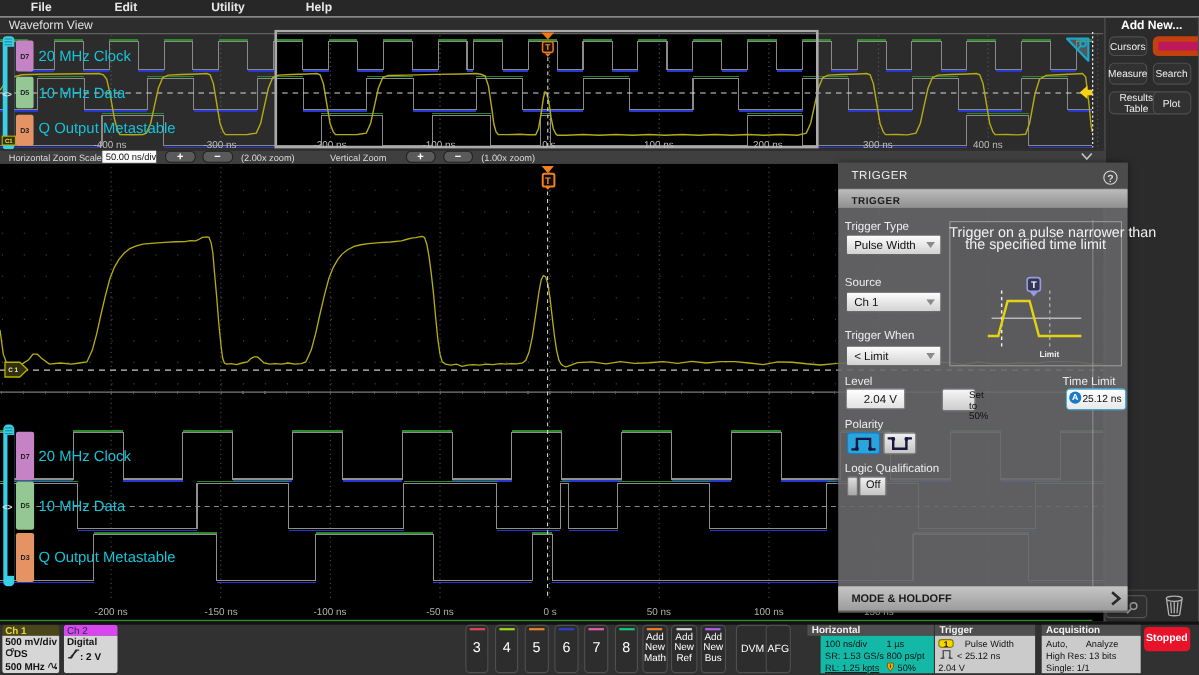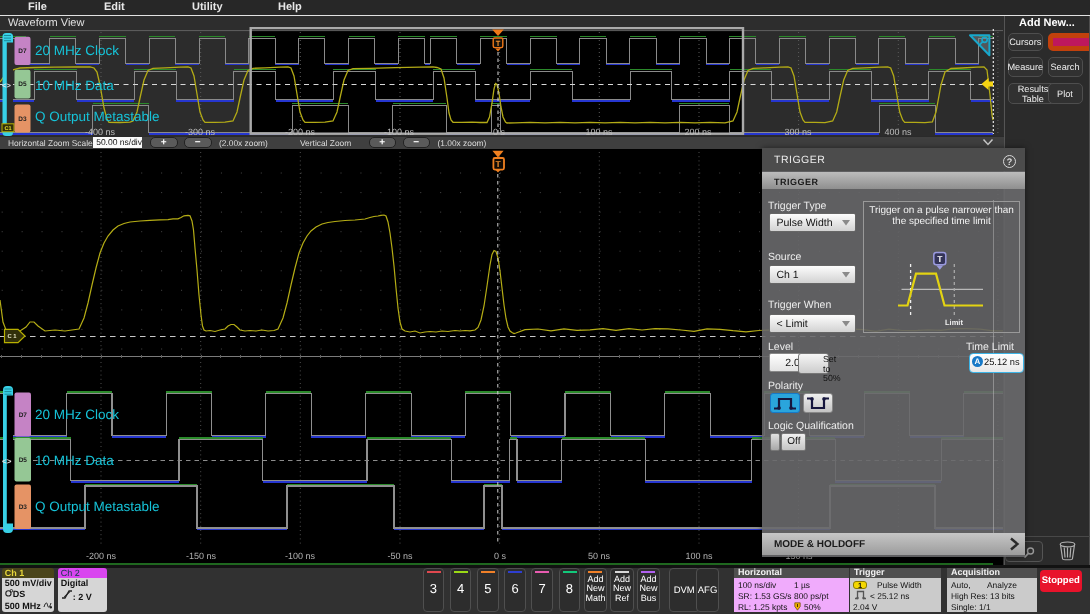--- a/index.html
+++ b/index.html
@@ -199,33 +199,33 @@
   </svg>
 <div class="abs" style="left:768.5px;top:264.8px;width:87.5px;height:19px;background:linear-gradient(#fdfdfd,#d2d2d2);border:1px solid #666;border-radius:2px;color:#111;font-size:10.5px;line-height:18px;padding-left:7px;">Ch 1</div>
 <svg class="abs" style="left:841.5px;top:271.8px;" width="9" height="6">
     <path d="M0,0 L8,0 L4,5.5 Z" fill="#8a8a8a"></path>
   </svg>
 <div class="abs" style="left:768.5px;top:313.7px;width:87.5px;height:19px;background:linear-gradient(#fdfdfd,#d2d2d2);border:1px solid #666;border-radius:2px;color:#111;font-size:10.5px;line-height:18px;padding-left:7px;">&lt; Limit</div>
 <svg class="abs" style="left:841.5px;top:320.7px;" width="9" height="6">
     <path d="M0,0 L8,0 L4,5.5 Z" fill="#8a8a8a"></path>
   </svg>
 <div class="abs" style="left:863px;top:201px;width:157px;height:132px;border:1px solid #999;background:rgba(40,40,40,0.06);"></div>
-<div class="lbl" style="left:863px;top:204.5px;width:157px;text-align:center;font-size:10px;color:#f2f2f2;line-height:11px;">Trigger on a pulse narrower than<br>the specified time limit</div>
+<div class="lbl" style="left:863px;top:204.5px;width:157px;text-align:center;font-size:13px;color:#f2f2f2;line-height:11px;">Trigger on a pulse narrower than<br>the specified time limit</div>
 <svg class="abs" style="left:863px;top:201px;" width="157" height="132" viewBox="0 0 157 132">
     <line x1="38.5" y1="88.30000000000001" x2="120" y2="88.30000000000001" stroke="#b8b8b8" stroke-width="1.2"></line>
 <line x1="47.60000000000002" y1="63" x2="47.60000000000002" y2="115" stroke="#f0f0f0" stroke-width="1.3" stroke-dasharray="3 3"></line>
 <line x1="91.29999999999995" y1="63" x2="91.29999999999995" y2="115" stroke="#a8a8a8" stroke-width="1.3" stroke-dasharray="3 3"></line>
 <path d="M35,104.5L44.5,104.5L53,72.60000000000002L73,72.60000000000002L81.5,104.5L120,104.5" fill="none" stroke="#e3d312" stroke-width="2.2"></path>
 <rect x="70.79999999999995" y="51.400000000000006" width="12" height="12.4" rx="2.5" fill="#343458" stroke="#9a9ade" stroke-width="1.5"></rect>
 <text x="76.79999999999995" y="60.80000000000001" font-size="8.5" font-weight="bold" fill="#fff" text-anchor="middle">T</text>
 <path d="M73.29999999999995,64.5L80.29999999999995,64.5L76.79999999999995,68.80000000000001Z" fill="#9a9ade"></path>
 <text x="91" y="123.5" font-size="7.5" font-weight="bold" fill="#f0f0f0" text-anchor="middle">Limit</text>
   </svg>
 <div class="abs" style="left:768.5px;top:353px;width:54px;height:18.5px;background:linear-gradient(#fff,#e2e2e2);border:1px solid #888;border-radius:2px;color:#111;font-size:10.5px;line-height:18px;text-align:right;padding-right:6px;">2.04 V</div>
-<div class="abs" style="left:798px;top:352.6px;width:31px;height:21px;background:linear-gradient(#f6f6f6,#cccccc);border:1px solid #777;border-radius:3px;color:#111;font-size:8.8px;line-height:9.6px;text-align:center;padding-top:1.5px;padding-left:24px;">Set to<br>50%</div>
+<div class="abs" style="left:856px;top:352.6px;width:31px;height:21px;background:linear-gradient(#f6f6f6,#cccccc);border:1px solid #777;border-radius:3px;color:#111;font-size:8.8px;line-height:9.6px;text-align:center;padding-top:1.5px;padding-left:24px;">Set to<br>50%</div>
 <div class="abs" style="left:968.5px;top:352.6px;width:55px;height:20px;background:linear-gradient(#fff,#e8e8e8);border:1.8px solid #3cb4e6;border-radius:4px;color:#111;font-size:10px;">
     <span style="position:absolute;left:2.5px;top:2.5px;width:11px;height:11px;border-radius:50%;background:#1779c7;color:#fff;font-size:8px;font-weight:bold;text-align:center;line-height:11px;">A</span>
     <span style="position:absolute;left:14.5px;top:3.2px;white-space:nowrap;font-size:9.3px;">25.12 ns</span>
   </div>
 <div class="abs" style="left:769.6px;top:392.9px;width:30.5px;height:20.5px;background:#2aa5dc;border:1px solid #1779c7;border-radius:3px;display:flex;align-items:center;justify-content:center;">
     <svg width="26" height="17" viewBox="0 0 26 17">
       <path d="M2,13.5 H7 V4 H19 V13.5 H24" fill="none" stroke="#16163e" stroke-width="2.2"></path>
       <circle cx="7" cy="13" r="1.8" fill="#16163e"></circle>
       <circle cx="19" cy="13" r="1.8" fill="#16163e"></circle>
     </svg>
@@ -287,26 +287,26 @@
 <div class="abs" style="left:610.2px;top:568px;width:23.5px;height:44px;background:#2d2d2d;border:1px solid #4f4f4f;border-radius:4px;"></div>
 <div class="abs" style="left:614.9000000000001px;top:570.5px;width:14px;height:2.6px;background:#d8d8d8;"></div>
 <div class="lbl" style="left:610.2px;top:574.5px;width:23.5px;text-align:center;font-size:9px;line-height:9.8px;color:#fff;">Add<br>New<br>Ref</div>
 <div class="abs" style="left:636.7px;top:568px;width:23.5px;height:44px;background:#2d2d2d;border:1px solid #4f4f4f;border-radius:4px;"></div>
 <div class="abs" style="left:641.4000000000001px;top:570.5px;width:14px;height:2.6px;background:#b060f0;"></div>
 <div class="lbl" style="left:636.7px;top:574.5px;width:23.5px;text-align:center;font-size:9px;line-height:9.8px;color:#fff;">Add<br>New<br>Bus</div>
 <div class="abs" style="left:668.7px;top:568px;width:31px;height:44px;background:#2d2d2d;border:1px solid #4f4f4f;border-radius:4px;color:#fff;font-size:9.5px;display:flex;align-items:center;justify-content:center;">DVM</div>
 <div class="abs" style="left:695.8px;top:568px;width:23.5px;height:44px;background:#2d2d2d;border:1px solid #4f4f4f;border-radius:4px;color:#fff;font-size:9.5px;display:flex;align-items:center;justify-content:center;">AFG</div>
 <div class="abs" style="left:734px;top:568.3px;width:115px;height:43.4px;">
     <div style="height:9.6px;background:#4f4f4f;color:#f2f2f2;font-size:9px;font-weight:bold;padding-left:4px;line-height:9.8px;">Horizontal</div>
-    <div style="position:relative;height:33.8px;background:#f0abfc;color:#111;font-size:8.4px;">
+    <div style="position:relative;height:33.8px;background:#14b8a6;color:#111;font-size:8.4px;margin-left:12px;">
       <span style="position:absolute;left:4px;top:2px;white-space:nowrap;">100 ns/div</span>
       <span style="position:absolute;left:60px;top:2px;white-space:nowrap;">1 µs</span>
       <span style="position:absolute;left:4px;top:13px;white-space:nowrap;">SR: 1.53 GS/s</span>
       <span style="position:absolute;left:60px;top:13px;white-space:nowrap;">800 ps/pt</span>
-      <span style="position:absolute;left:4px;top:24px;white-space:nowrap;">RL: 1.25 kpts</span>
+      <span style="position:absolute;left:4px;top:24px;white-space:nowrap;text-decoration:underline;">RL: 1.25 kpts</span>
       <span style="position:absolute;left:60px;top:24px;white-space:nowrap;"><svg width="7" height="9" viewBox="0 0 7 9">
           <path d="M0.8,0.8 H6.2 V4.5 L3.5,8.2 L0.8,4.5 Z" fill="#f0b000" stroke="#6a4a00" stroke-width="0.7"></path>
           <path d="M3.5,2 V5" stroke="#4a3200" stroke-width="1"></path>
         </svg></span>
       <span style="position:absolute;left:70px;top:24px;white-space:nowrap;">50%</span>
     </div>
   </div>
 <div class="abs" style="left:850px;top:568.3px;width:90.5px;height:43.4px;">
     <div style="height:9.6px;background:#4f4f4f;color:#f2f2f2;font-size:9px;font-weight:bold;padding-left:4px;line-height:9.8px;">Trigger</div>
     <div style="position:relative;height:33.8px;background:#cbcbcb;color:#111;font-size:8.4px;">

